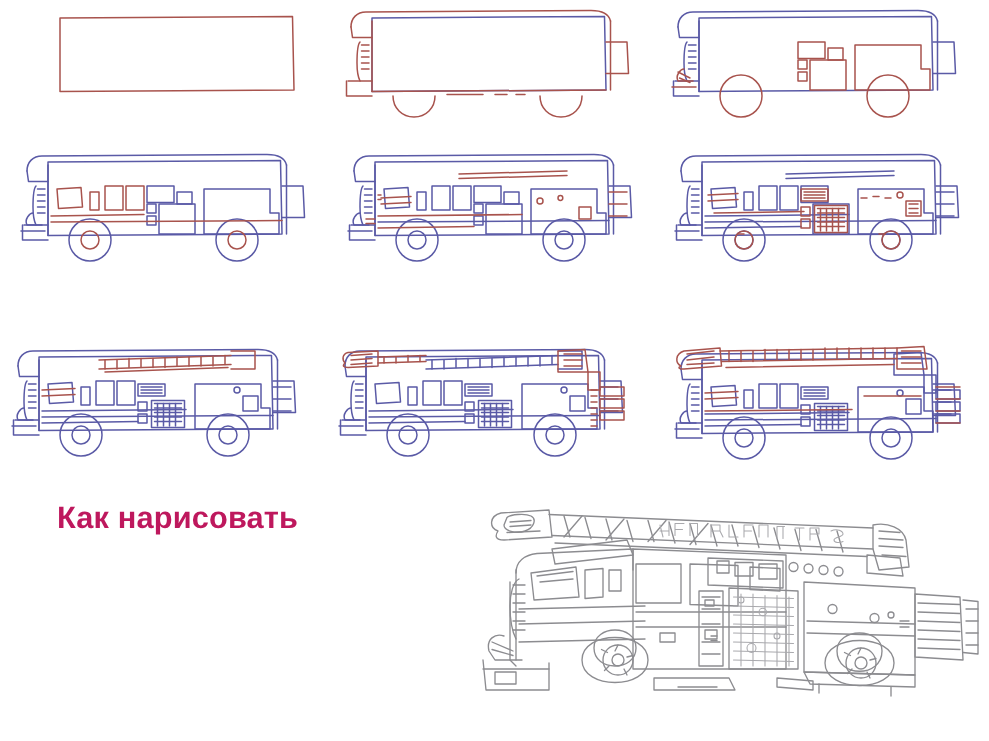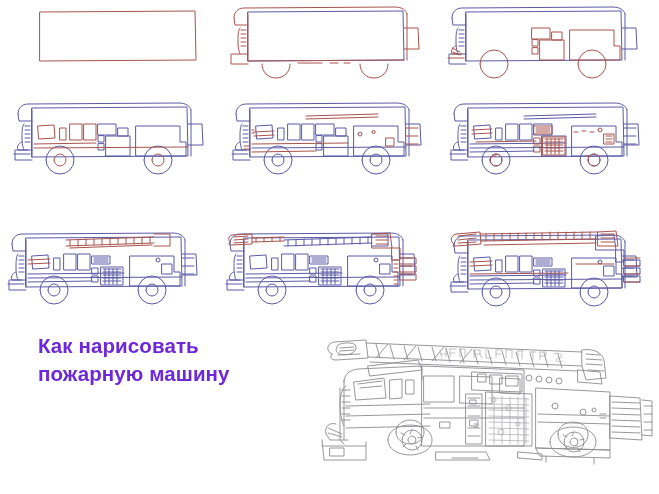--- a/index.html
+++ b/index.html
@@ -13,21 +13,21 @@
   .step svg{display:block;width:100%;height:100%;overflow:visible;}
 
   
   .red   {fill:none;stroke:#a8534d;stroke-width:1;stroke-linejoin:round;stroke-linecap:round;}
   .blue  {fill:none;stroke:#5a5aa6;stroke-width:1;stroke-linejoin:round;stroke-linecap:round;}
   .gray  {fill:none;stroke:#8c8c90;stroke-width:0.9;stroke-linejoin:round;stroke-linecap:round;}
   .grayl {fill:none;stroke:#a9a9ad;stroke-width:0.7;stroke-linejoin:round;stroke-linecap:round;}
 
   #title{
     position:absolute;left:38px;top:332px;width:260px;
-    font-size:20.5px;font-weight:bold;color:#6d28d9;
+    font-size:20.5px;font-weight:bold;color:#be185d;
     line-height:1.35;letter-spacing:0.1px;
   }
   #title .l{display:block;white-space:nowrap;}
 </style>
 </head>
 <body>
 
 <div id="sheet">
 
   <div class="step" style="left:18px;top:4px;width:200px;height:76px;">
@@ -371,21 +371,20 @@
         <path d="M30,50 L52,49 M30,54 L52,53"></path>
         <path d="M30,62 L128,61"></path>
         <path d="M136,52 L174,52"></path>
         <path d="M184,46 L200,46 M184,54 L200,54 M184,62 L200,62 M184,70 L200,70"></path>
       </g>
     </svg>
   </div>
 
   <div id="title">
     <span class="l">Как нарисовать</span>
-    <span class="l">пожарную машину</span>
   </div>
 
   <div class="step" style="left:310px;top:336px;width:344px;height:150px;">
     <svg viewBox="0 0 344 150" preserveAspectRatio="none">
 
       <g class="gray">
         <path d="M22,18 C16,16 16,8 24,6 L56,4 L58,22 L26,24 C20,24 20,21 22,18 Z"></path>
         <path d="M28,9 C30,7 40,6 44,8 C48,10 46,16 40,18 C34,20 26,18 26,14 Z"></path>
         <path d="M30,12 L44,11 M30,15 L44,14 M28,19 L50,18"></path>
         <path d="M56,7 L272,16"></path>

